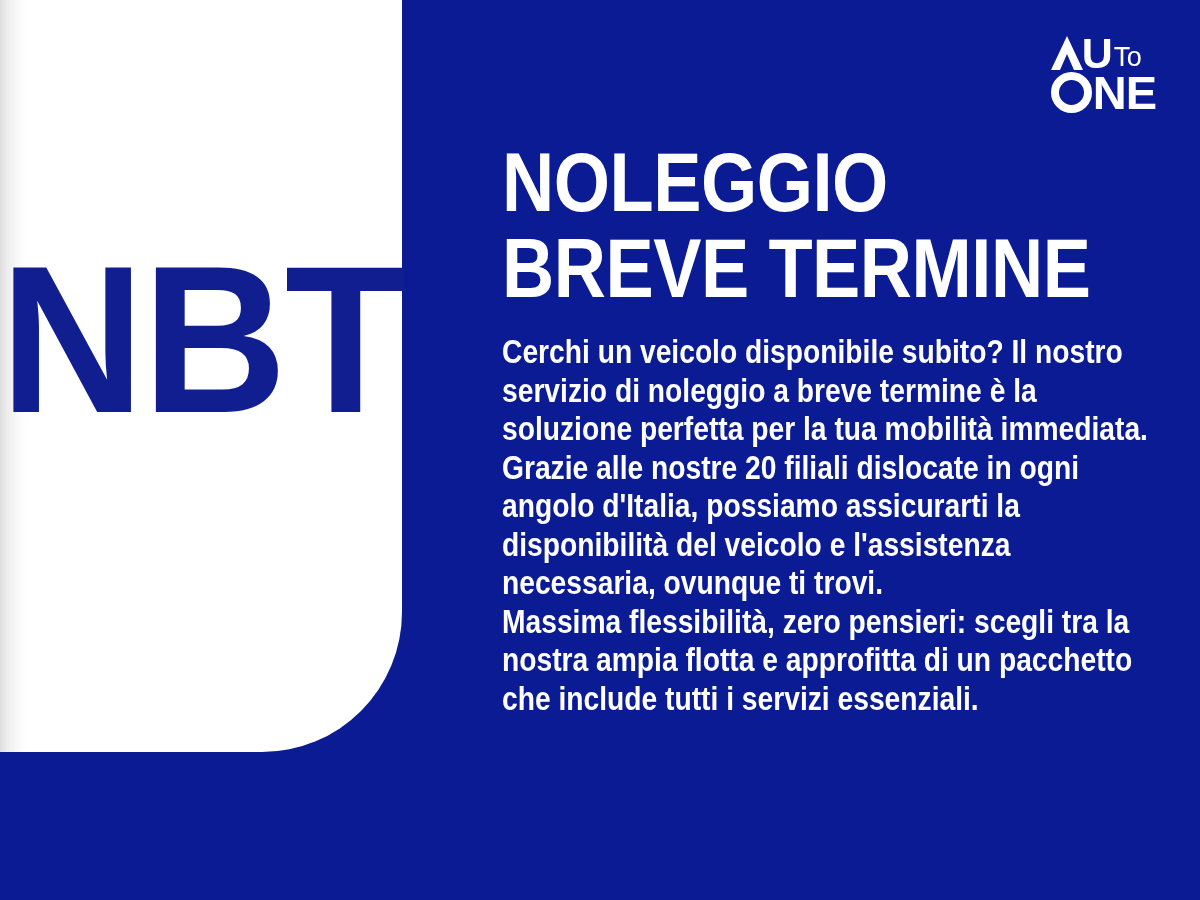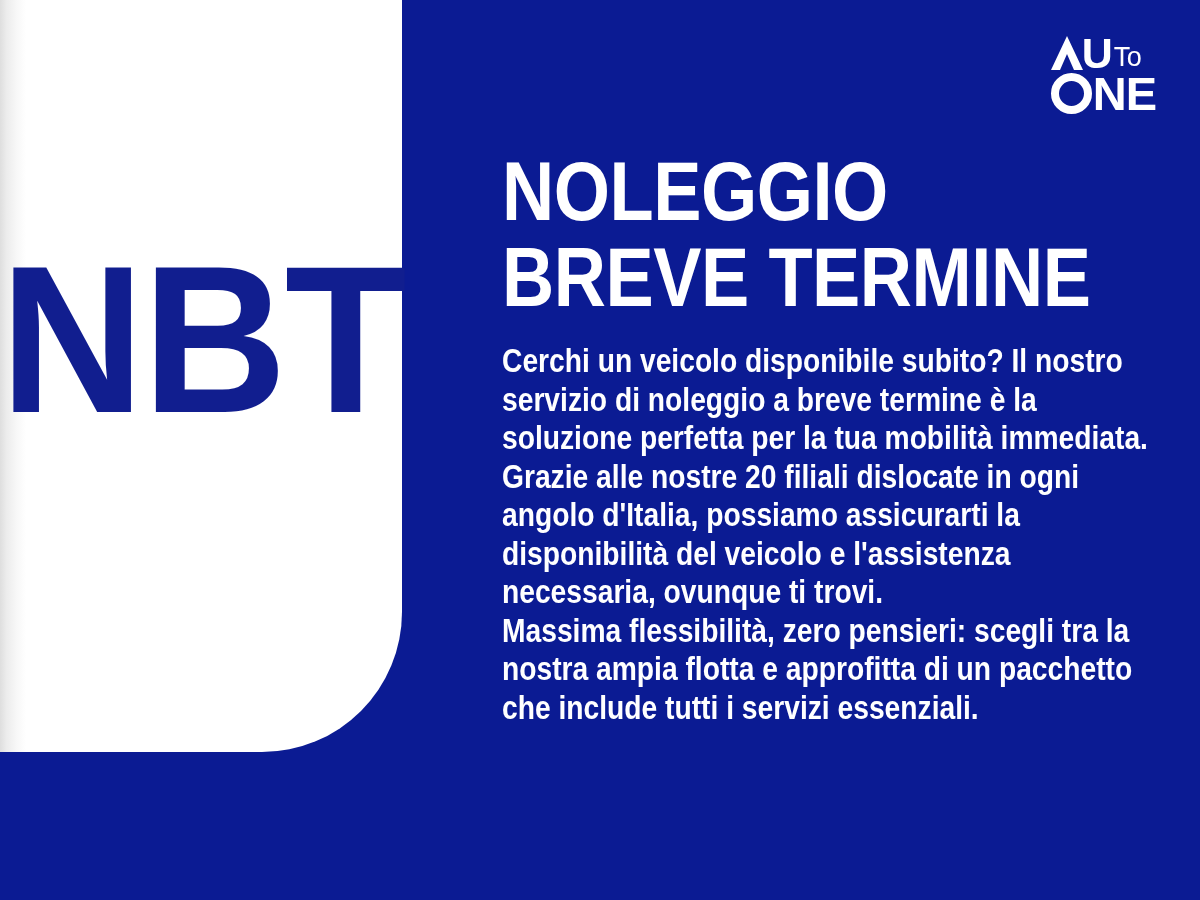--- a/index.html
+++ b/index.html
@@ -96,21 +96,21 @@
     font-family: "Liberation Sans", sans-serif;
     font-weight: 400;
     font-size: 27px;
     line-height: 24px;
     letter-spacing: -0.5px;
     margin-left: 2px;
     padding-bottom: 1px;
   }
   .logo-row2 {
     display: flex;
-    align-items: center;
+    align-items: flex-start;
     margin-top: 2px;
     height: 42px;
   }
   .logo-o {
     width: 41px;
     height: 41px;
     border: 8px solid #ffffff;
     border-radius: 50%;
     box-sizing: border-box;
   }
@@ -120,21 +120,21 @@
     font-size: 47px;
     line-height: 41px;
     letter-spacing: -1px;
     margin-left: 1px;
   }
 
   
   .content {
     position: absolute;
     left: 502px;
-    top: 16px;
+    top: 7px;
     width: 660px;
     z-index: 4;
   }
   .headline {
     color: #ffffff;
     font-family: "Liberation Sans Narrow", "Liberation Sans", sans-serif;
     font-weight: 700;
     font-size: 84px;
     line-height: 86px;
     letter-spacing: -0.5px;

